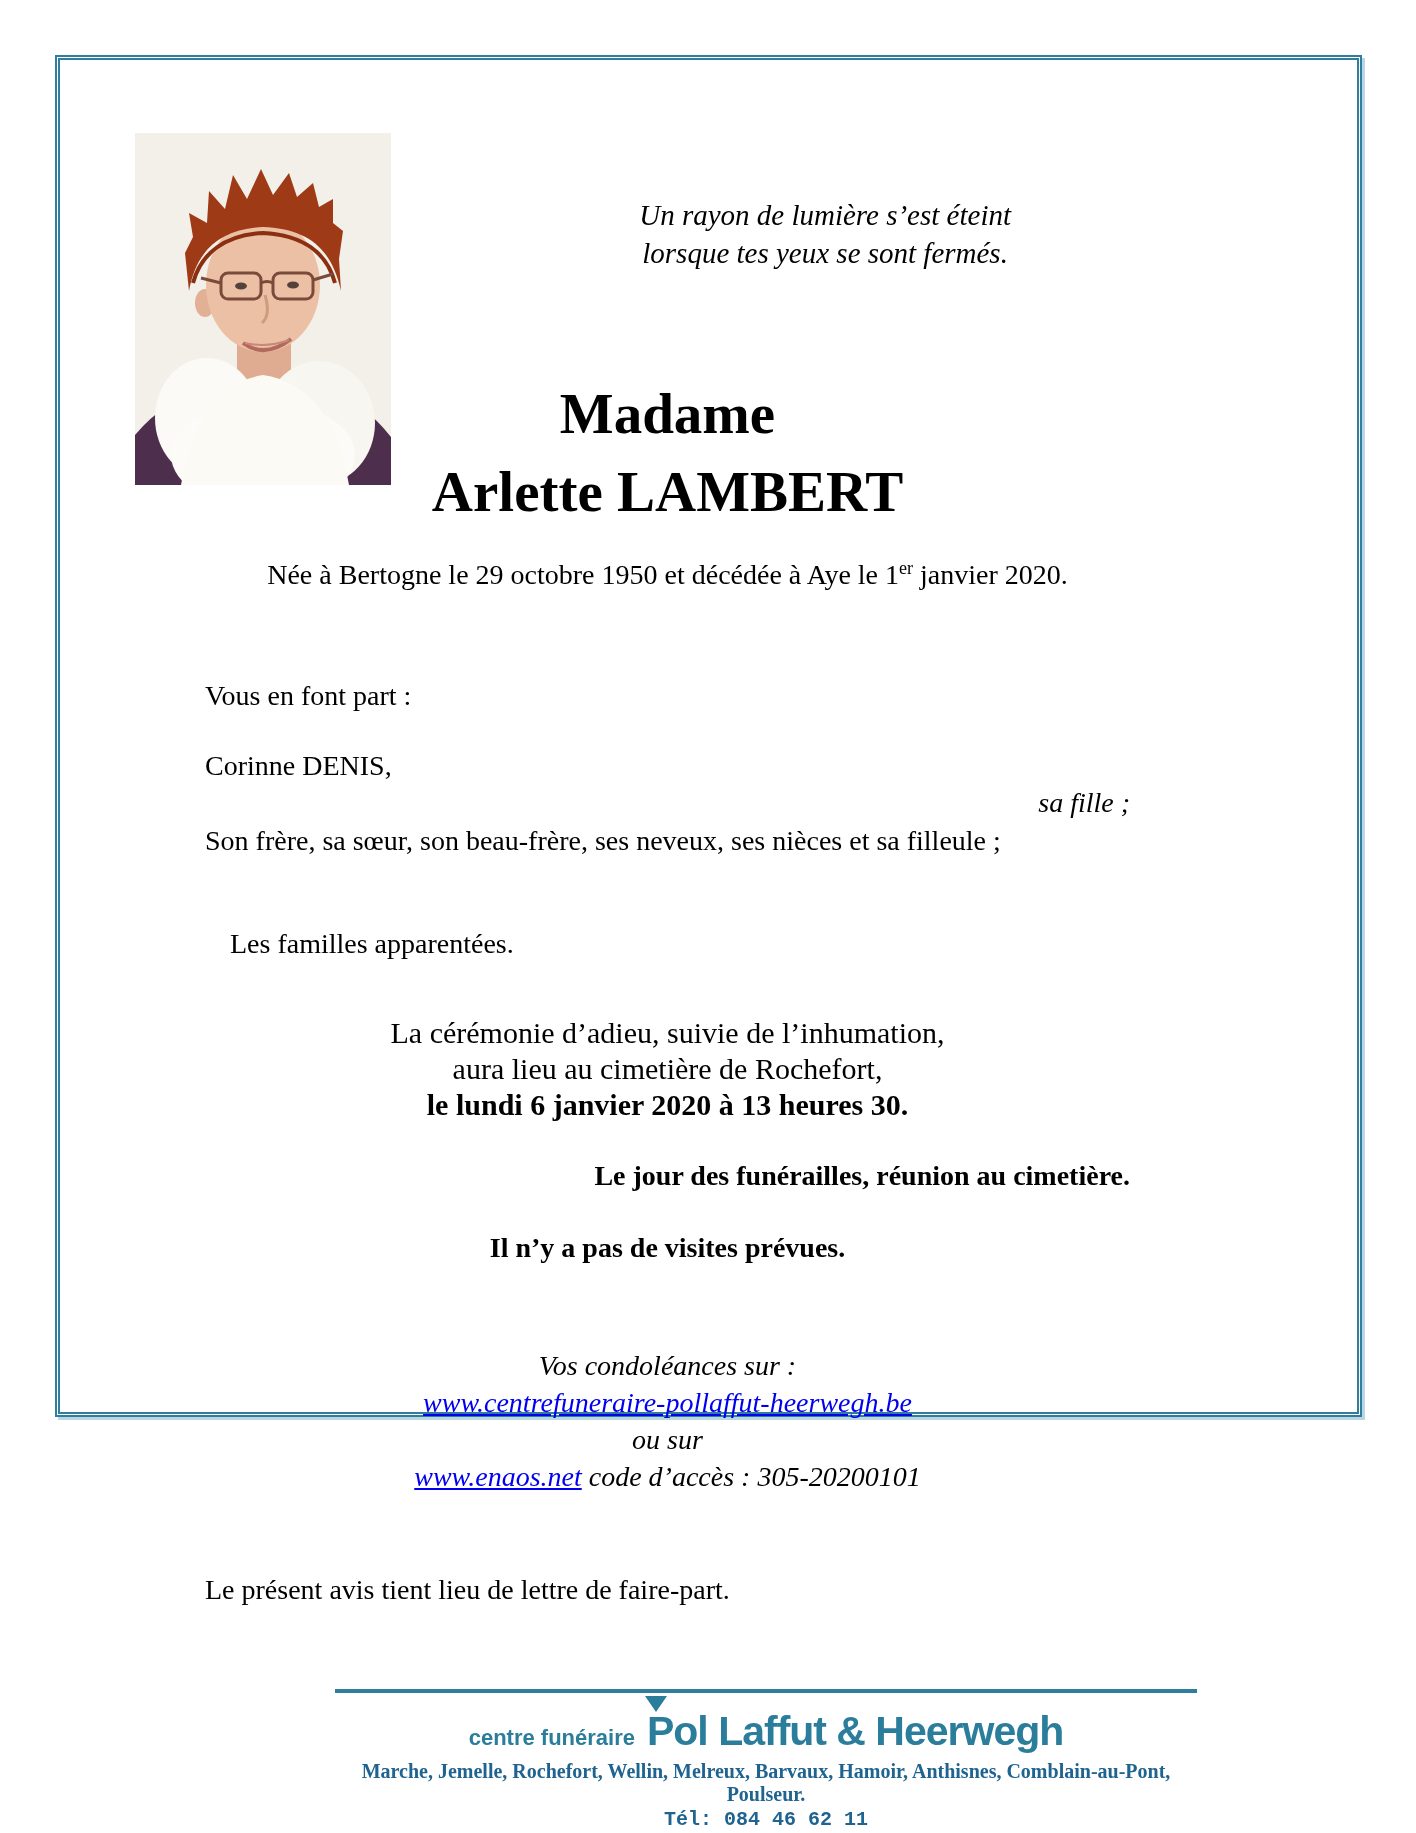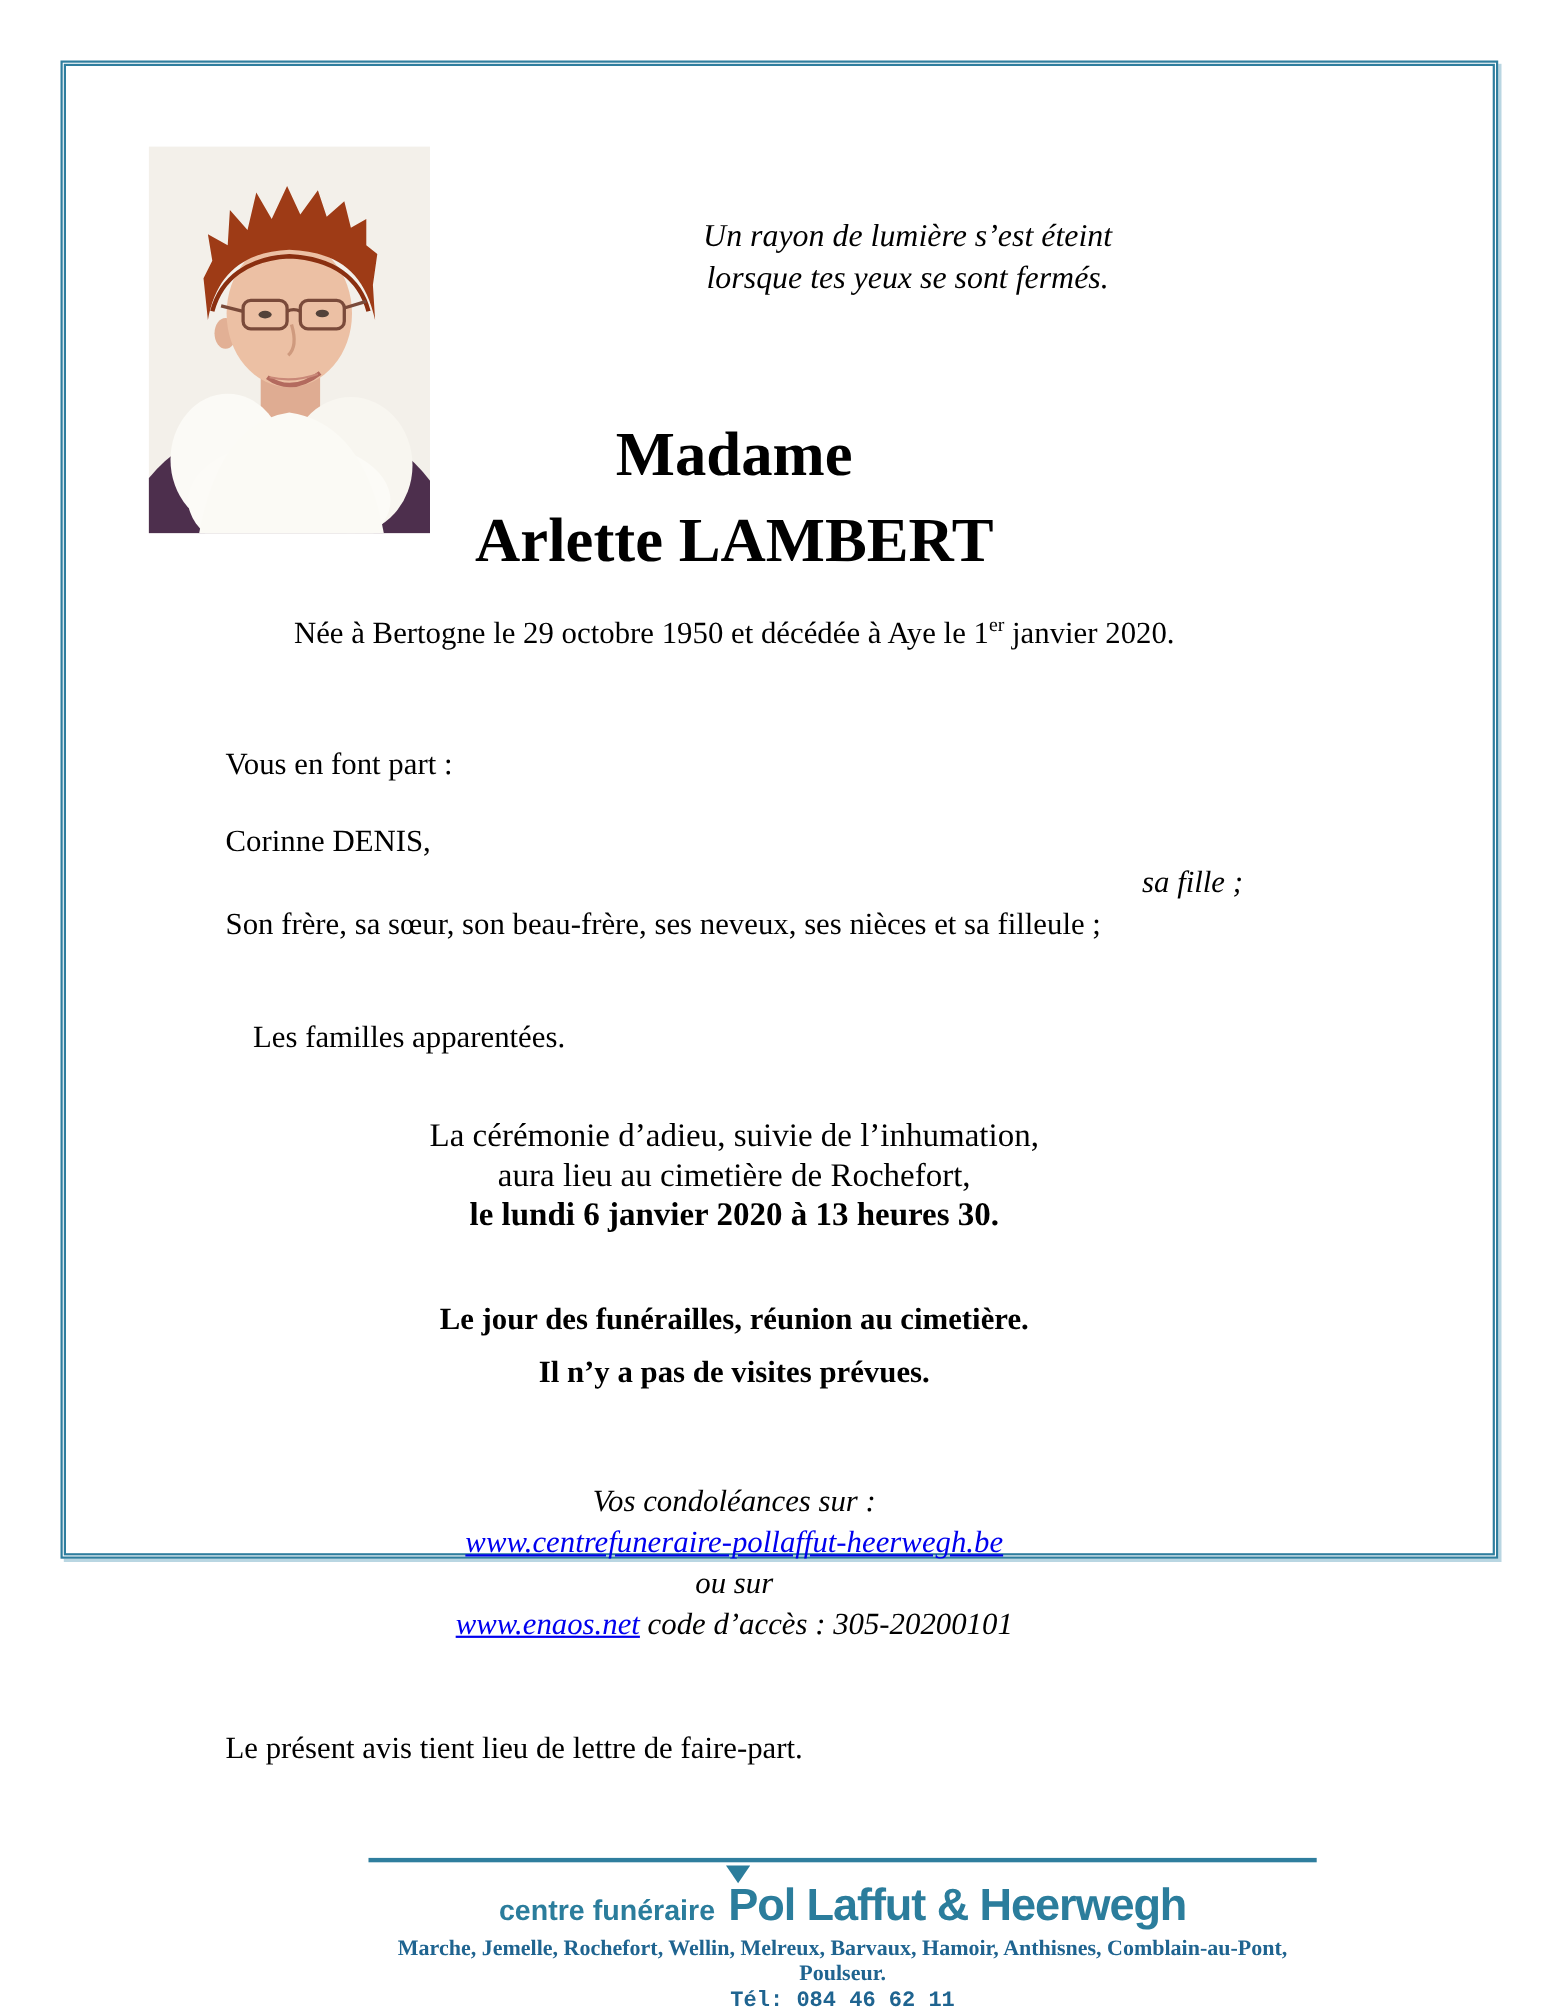--- a/index.html
+++ b/index.html
@@ -62,21 +62,21 @@
   .relation     { top: 727px; text-align: right; font-style: italic; }
   .relatives    { top: 765px; }
   .families     { top: 868px; margin-left: 25px; }
 
   .ceremony {
     position: absolute;
     left: 145px; top: 955px; width: 925px;
     text-align: center; font-size: 30px; line-height: 36px;
   }
   .bold { font-weight: bold; }
-  .funeral-note { top: 1100px; text-align: center; font-weight: bold; margin-top: 24px; }
+  .funeral-note { top: 1100px; text-align: right; font-weight: bold; }
   .visits-note  { top: 1172px; text-align: center; font-weight: bold; }
 
   .condolences {
     position: absolute;
     left: 145px; top: 1287px; width: 925px;
     text-align: center; font-style: italic;
     font-size: 28px; line-height: 37px;
   }
   .condolences a {
     color: #0000ee;
@@ -98,21 +98,21 @@
     color: #20618d;
   }
   .logo-row {
     display: flex;
     justify-content: center;
     align-items: baseline;
     gap: 12px;
     font-family: "Liberation Sans", "DejaVu Sans", sans-serif;
     color: #2b7d9c;
   }
-  .brand-prefix { font-size: 26px; font-weight: 600; }
+  .brand-prefix { font-size: 22px; font-weight: 600; }
   .brand-wrap { position: relative; display: inline-block; }
   .brand-name { font-size: 41px; font-weight: bold; letter-spacing: -1px; }
   .triangle-icon {
     position: absolute;
     left: -2px; top: -12px;
     width: 0; height: 0;
     border-left: 11px solid transparent;
     border-right: 11px solid transparent;
     border-top: 16px solid #2b7d9c;
   }

